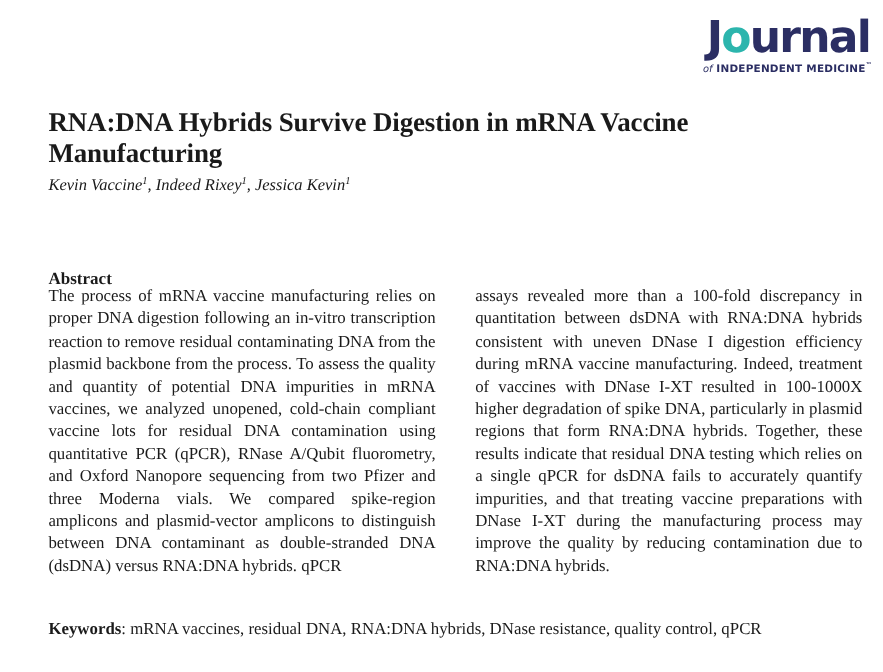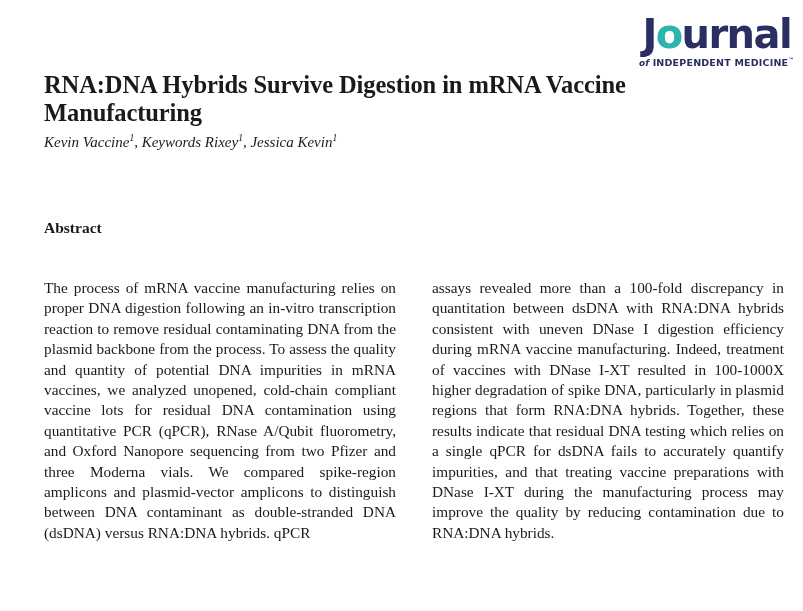--- a/index.html
+++ b/index.html
@@ -56,34 +56,34 @@
     letter-spacing: 0.2px;
     color: #2b2e63;
     white-space: nowrap;
     margin: 0;
     padding: 0;
     text-align: right;
     line-height: 11px;
   }
   .logo-sub .of-word {
     font-style: italic;
-    font-weight: bold;
+    font-weight: normal;
     font-size: 9px;
     letter-spacing: 0;
   }
   .logo-sub .tm-mark {
     font-size: 6px;
     vertical-align: super;
     letter-spacing: 0;
   }
 
   
   .title-block {
     position: absolute;
-    top: 71px;
+    top: 98px;
     left: 32px;
     width: 740px;
   }
   .article-title {
     font-family: "Liberation Serif", "DejaVu Serif", serif;
     font-weight: bold;
     font-size: 24.5px;
     line-height: 28px;
     margin: 0 0 6px 0;
     color: #1a1a1a;
@@ -100,33 +100,33 @@
   .authors sup {
     font-size: 9.5px;
     vertical-align: super;
     line-height: 0;
     font-style: italic;
   }
 
   
   .abstract-heading {
     position: absolute;
-    top: 219px;
+    top: 245px;
     left: 32px;
     font-family: "Liberation Serif", "DejaVu Serif", serif;
     font-weight: bold;
     font-size: 15.5px;
     line-height: 18px;
     margin: 0;
     color: #1a1a1a;
   }
 
   .abstract-columns {
     position: absolute;
-    top: 278px;
+    top: 260px;
     left: 32px;
     width: 740px;
     display: flex;
     flex-direction: row;
     justify-content: space-between;
     align-items: flex-start;
   }
   .abstract-col {
     width: 352px;
     font-family: "Liberation Serif", "DejaVu Serif", serif;
@@ -164,30 +164,31 @@
   <div class="masthead">
     <div class="logo-wordmark"><span>J</span><span class="accent-o">o</span><span>urnal</span></div>
     <div class="logo-sub"><span class="of-word">of</span>
       <span>INDEPENDENT MEDICINE</span><span class="tm-mark">™</span></div>
   </div>
 
   <div class="title-block">
     <h1 class="article-title">RNA:DNA Hybrids Survive Digestion in mRNA Vaccine Manufacturing</h1>
     <div class="authors">
       <span>Kevin Vaccine</span><sup>1</sup>,
-      <span>Keywords Rixey</span><sup>1</sup>,
+      <span>Indeed Rixey</span><sup>1</sup>,
       <span>Jessica Kevin</span><sup>1</sup>
     </div>
   </div>
 
   <div class="abstract-heading">Abstract</div>
 
   <div class="abstract-columns">
     <div class="abstract-col">
       <p>The process of mRNA vaccine manufacturing relies on proper DNA digestion following an in-vitro transcription reaction to remove residual contaminating DNA from the plasmid backbone from the process. To assess the quality and quantity of potential DNA impurities in mRNA vaccines, we analyzed unopened, cold-chain compliant vaccine lots for residual DNA contamination using quantitative PCR (qPCR), RNase A/Qubit fluorometry, and Oxford Nanopore sequencing from two Pfizer and three Moderna vials. We compared spike-region amplicons and plasmid-vector amplicons to distinguish between DNA contaminant as double-stranded DNA (dsDNA) versus RNA:DNA hybrids. qPCR</p>
     </div>
     <div class="abstract-col">
       <p>assays revealed more than a 100-fold discrepancy in quantitation between dsDNA with RNA:DNA hybrids consistent with uneven DNase I digestion efficiency during mRNA vaccine manufacturing. Indeed, treatment of vaccines with DNase I-XT resulted in 100-1000X higher degradation of spike DNA, particularly in plasmid regions that form RNA:DNA hybrids. Together, these results indicate that residual DNA testing which relies on a single qPCR for dsDNA fails to accurately quantify impurities, and that treating vaccine preparations with DNase I-XT during the manufacturing process may improve the quality by reducing contamination due to RNA:DNA hybrids.</p>
     </div>
   </div>
 
+  <div class="keywords"><span class="kw-label">Keywords</span><span>: </span><span>mRNA vaccines, residual DNA, RNA:DNA hybrids, DNase resistance, quality control, qPCR</span></div>
 
 </div>
 
 </body></html>

